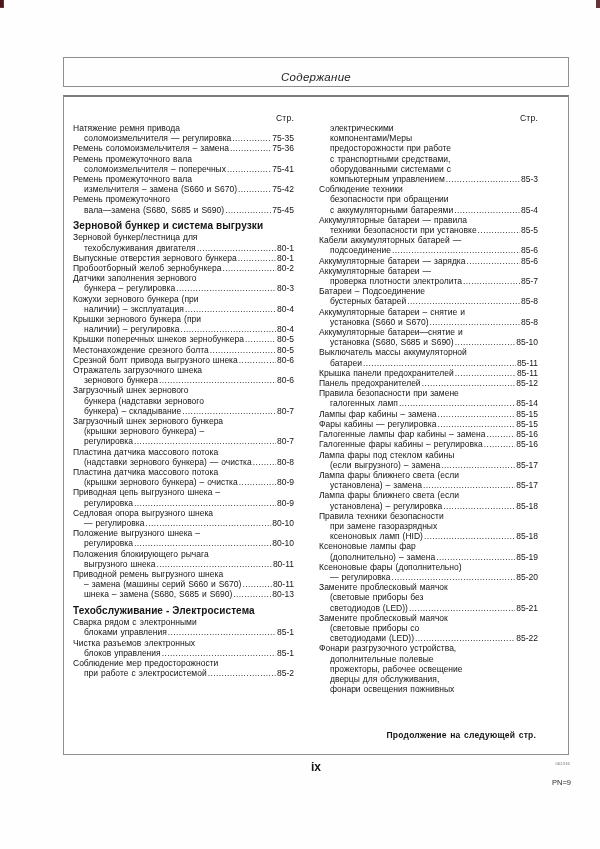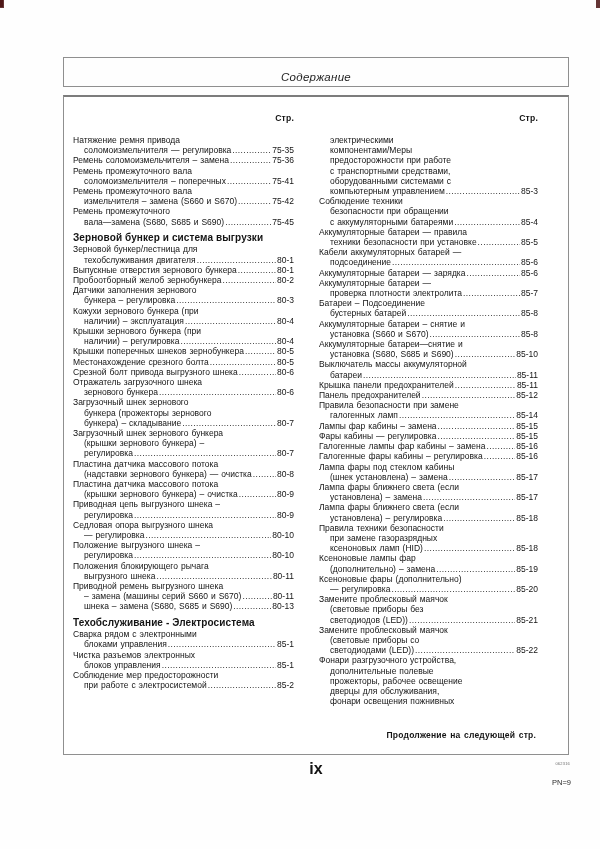--- a/index.html
+++ b/index.html
@@ -31,22 +31,22 @@
   
   .content-box {
     position:absolute; left:63px; top:95px; width:506px; height:660px;
     border:1px solid #8f8f8f; border-top:2px solid #7c7c7c;
     box-sizing:border-box; background:#fff;
   }
   .col { position:absolute; top:16px; }
   .col-left  { left:9px;  width:221px; }
   .col-right { left:255px; width:219px; }
   .col-header {
-    text-align:right; font-weight:bold; font-size:8.6px; line-height:10px;
-    margin-bottom:12px; letter-spacing:.2px;
+    text-align:right; font-weight:normal; font-size:8.6px; line-height:10px;
+    letter-spacing:.2px;
   }
   .toc-line {
     font-size:8.5px; line-height:10.2px; word-spacing:.6px;
     white-space:nowrap; overflow:hidden;
   }
   .toc-line.cont { padding-left:11px; }
   .toc-line.flexline { display:flex; align-items:baseline; }
   .flexline .line-text { flex:0 0 auto; }
   .flexline .dots {
     flex:1 1 auto; overflow:hidden; white-space:nowrap;
@@ -59,21 +59,21 @@
     white-space:nowrap;
   }
   .continuation {
     position:absolute; right:32px; bottom:14px;
     font-weight:bold; font-size:8.5px; letter-spacing:.2px; word-spacing:1px;
   }
 
   
   .page-num {
     position:absolute; left:63px; top:760px; width:506px;
-    text-align:center; font-weight:bold; font-size:16px;
+    text-align:center; font-weight:bold; font-size:12px;
   }
   .footer-code {
     position:absolute; right:30px; top:761px;
     font-size:4px; color:#6e6e6e; letter-spacing:.2px;
   }
   .footer-pn {
     position:absolute; right:29px; top:778px;
     font-size:7.5px; color:#2a2a2a;
   }
 </style>
@@ -203,21 +203,21 @@
         <div class="toc-entry">
           <div class="toc-line">Отражатель загрузочного шнека</div>
           <div class="toc-line cont flexline">
             <span class="line-text">зернового бункера</span>
             <span class="dots">......................................................................................................................................................</span>
             <span class="pgnum">80-6</span>
           </div>
         </div>
         <div class="toc-entry">
           <div class="toc-line">Загрузочный шнек зернового</div>
-          <div class="toc-line cont">бункера (прожекторы зернового</div>
+          <div class="toc-line cont">бункера (надставки зернового</div>
           <div class="toc-line cont flexline">
             <span class="line-text">бункера) – складывание</span>
             <span class="dots">......................................................................................................................................................</span>
             <span class="pgnum">80-7</span>
           </div>
         </div>
         <div class="toc-entry">
           <div class="toc-line">Загрузочный шнек зернового бункера</div>
           <div class="toc-line cont">(крышки зернового бункера) –</div>
           <div class="toc-line cont flexline">
@@ -447,21 +447,21 @@
         <div class="toc-entry">
           <div class="toc-line flexline">
             <span class="line-text">Галогенные фары кабины – регулировка</span>
             <span class="dots">......................................................................................................................................................</span>
             <span class="pgnum">85-16</span>
           </div>
         </div>
         <div class="toc-entry">
           <div class="toc-line">Лампа фары под стеклом кабины</div>
           <div class="toc-line cont flexline">
-            <span class="line-text">(шнек установлена) – замена</span>
+            <span class="line-text">(если выгрузного) – замена</span>
             <span class="dots">......................................................................................................................................................</span>
             <span class="pgnum">85-17</span>
           </div>
         </div>
         <div class="toc-entry">
           <div class="toc-line">Лампа фары ближнего света (если</div>
           <div class="toc-line cont flexline">
             <span class="line-text">установлена) – замена</span>
             <span class="dots">......................................................................................................................................................</span>
             <span class="pgnum">85-17</span>

